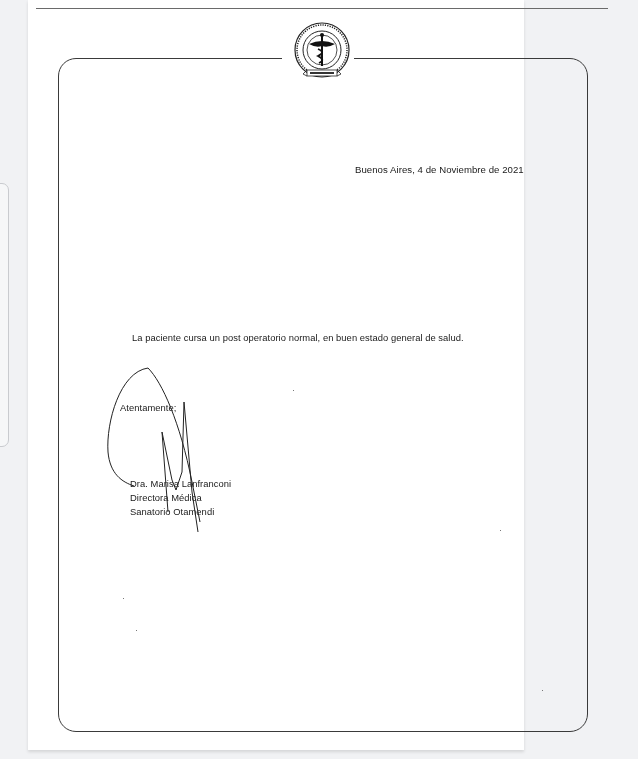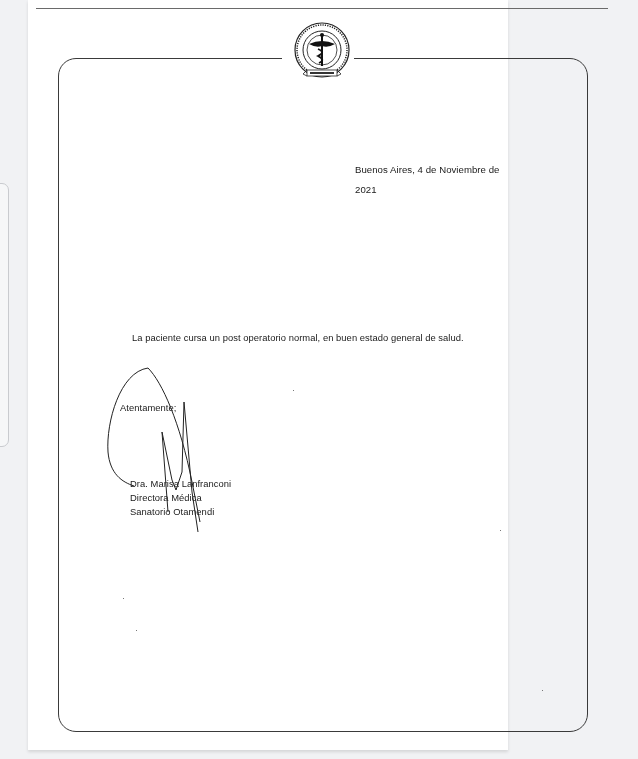--- a/index.html
+++ b/index.html
@@ -9,20 +9,21 @@
     font-family:"Liberation Sans", sans-serif;
   }
   .side-card {
     position:absolute; left:-10px; top:183px; width:17px; height:262px;
     border:1px solid #c9cbcf; border-radius:7px; background:#f6f7f8;
   }
   .sheet {
     position:absolute; left:28px; top:0; width:480px; height:750px;
     background:#ffffff;
     box-shadow:0 2px 3px rgba(0,0,0,0.12);
+    padding-left:16px;
   }
   .top-rule {
     position:absolute; left:8px; top:8px; width:572px; height:1px; background:#6a6a6a;
   }
   .frame {
     position:absolute; left:30px; top:58px; width:528px; height:672px;
     border:1.4px solid #3a3a3a; border-radius:18px;
   }
   .seal-gap {
     position:absolute; left:254px; top:52px; width:72px; height:12px; background:#fff;

